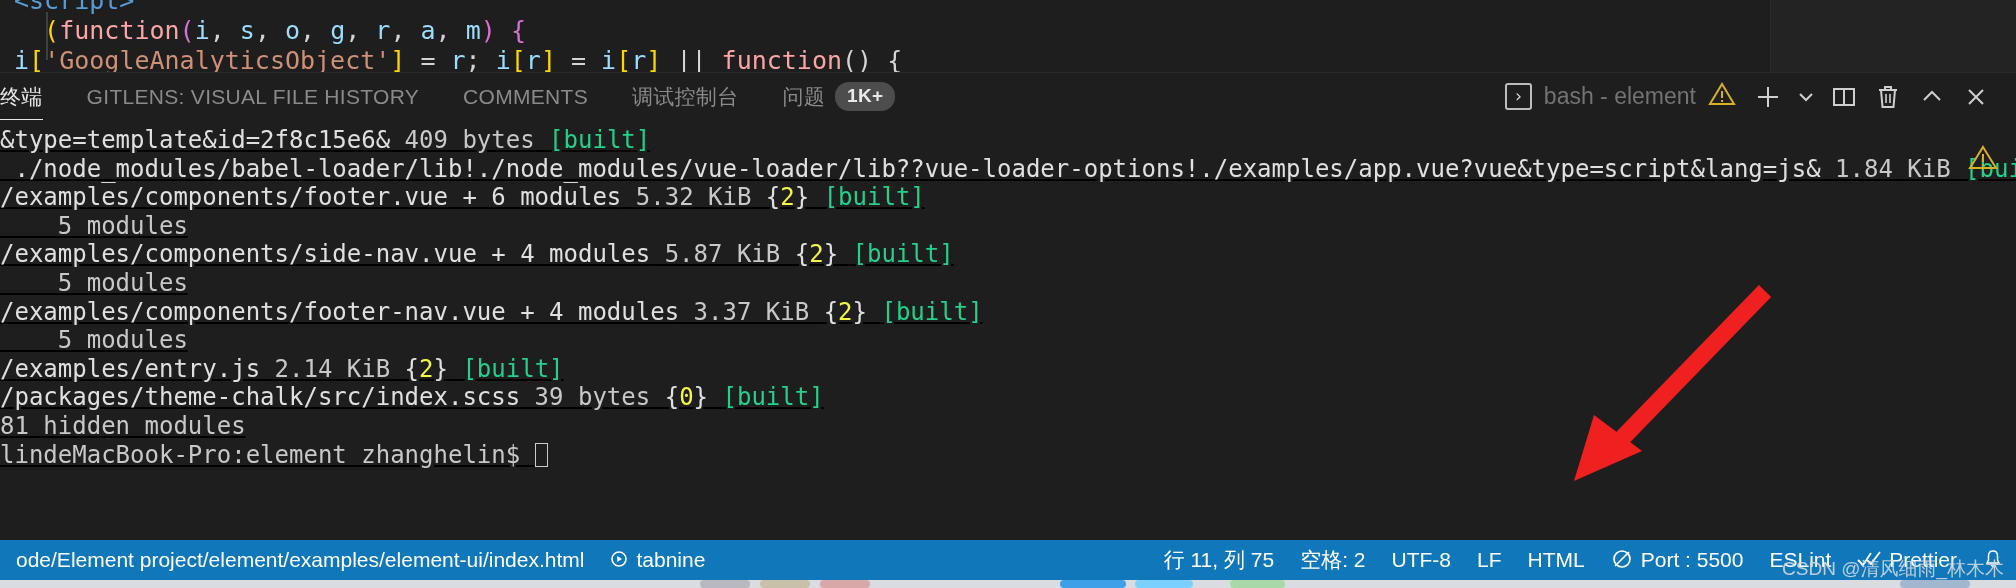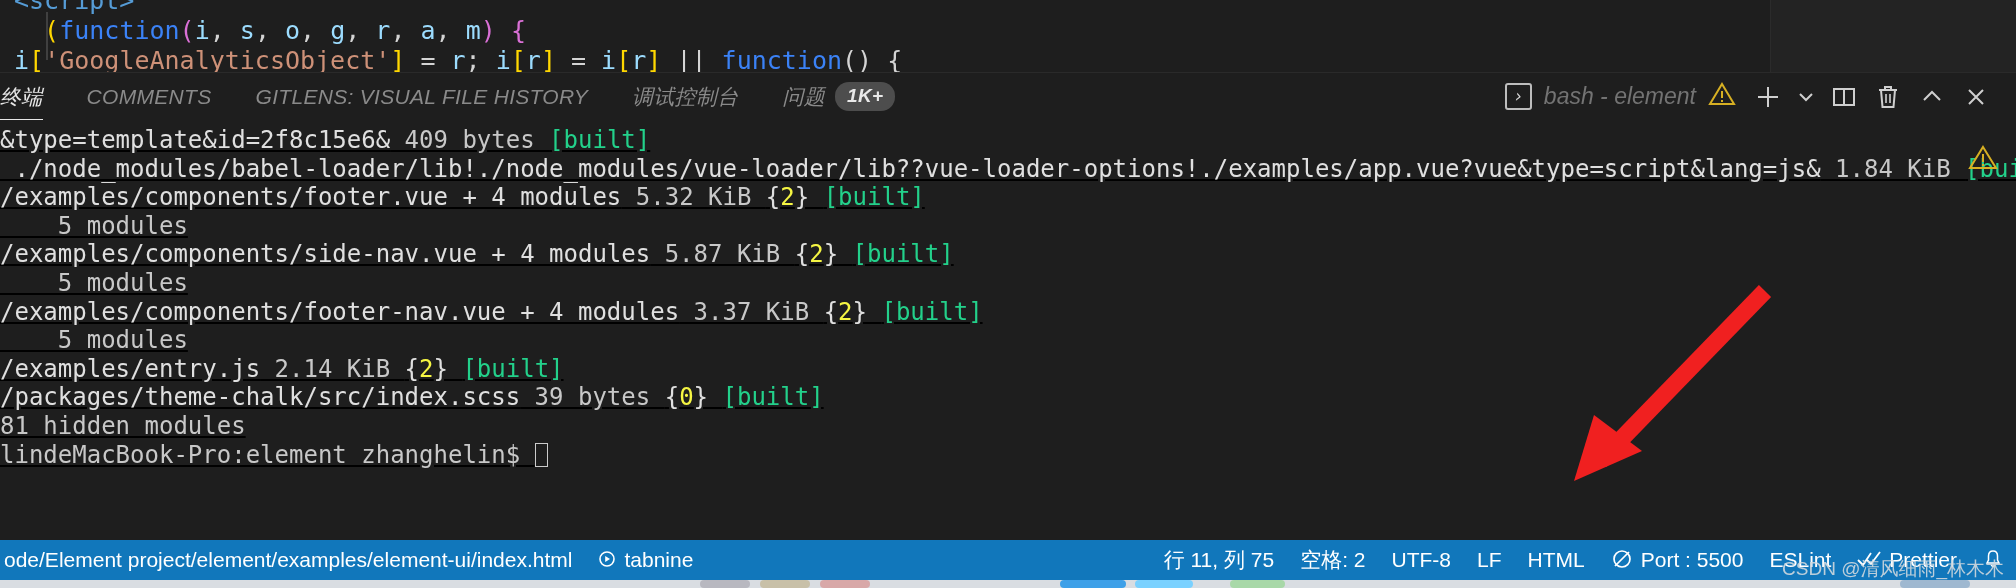--- a/index.html
+++ b/index.html
@@ -32,34 +32,33 @@
     color: #d4d4d4;
   }
   .code-line.l1 { position: absolute; left: 14px; top: -14px; }
   .code-line.l2 { position: absolute; left: 14px; top: 16px; }
   .code-line.l3 { position: absolute; left: 14px; top: 46px; }
   .indent-guide {
     position: absolute; left: 46px; top: 12px; width: 2px; height: 48px;
     background: #404040;
   }
   .tk-tag    { color: #569cd6; }
-  .tk-kw     { color: #3b82f6; }
+  .tk-kw     { color: #fca5a5; }
   .tk-param  { color: #9cdcfe; }
   .tk-yellow { color: #ffd700; }
   .tk-pink   { color: #da70d6; }
   .tk-str    { color: #ce9178; }
   .tk-plain  { color: #d4d4d4; }
 
   
   #panel-bar {
     position: absolute; left: 0; top: 72px; width: 2016px; height: 48px;
     background: #1e1e1e;
     display: flex; align-items: center;
     border-top: 1px solid #2a2a2a;
-    font-style: italic;
   }
   .panel-tabs { display: flex; align-items: center; height: 48px; }
   .panel-tab {
     position: relative;
     height: 48px;
     display: flex; align-items: center; gap: 10px;
     padding: 0 22px;
     color: #8a8a8a;
     font-size: 21px;
     letter-spacing: .3px;
@@ -145,21 +144,21 @@
     color: #ffffff;
     font-size: 21px;
     overflow: hidden;
   }
   .sb-item {
     display: flex; align-items: center; gap: 8px;
     height: 40px; padding: 0 13px;
     white-space: nowrap;
     cursor: pointer;
   }
-  .sb-item.first { padding-left: 4px; }
+  .sb-item.first { padding-left: 16px; }
   .sb-right { margin-left: auto; display: flex; align-items: center; }
   .sb-icon { font-size: 20px; line-height: 1; display: inline-block; }
 
   
   #red-arrow {
     position: absolute; left: 1560px; top: 283px;
     width: 230px; height: 200px;
     pointer-events: none;
   }
 
@@ -191,24 +190,24 @@
   </div>
   <div class="minimap"></div>
 </div>
 
 <div id="panel-bar">
   <div class="panel-tabs" id="panel-tabs">
       <div class="panel-tab active">
         <span>终端</span>
       </div>
       <div class="panel-tab">
+        <span>GITLENS: VISUAL FILE HISTORY</span>
+      </div>
+      <div class="panel-tab">
         <span>COMMENTS</span>
-      </div>
-      <div class="panel-tab">
-        <span>GITLENS: VISUAL FILE HISTORY</span>
       </div>
       <div class="panel-tab">
         <span>调试控制台</span>
       </div>
       <div class="panel-tab">
         <span>问题</span>
         <span class="tab-badge">1K+</span>
       </div>
     </div>
 
@@ -267,21 +266,21 @@
     <svg width="30" height="28" viewBox="0 0 30 28">
       <path d="M15 3 L28 24 L2 24 Z" stroke="#d7b023" stroke-width="2" fill="none"></path>
       <rect x="14" y="10" width="2" height="8" fill="#d7b023"></rect>
       <rect x="14" y="20" width="2" height="2" fill="#d7b023"></rect>
     </svg>
   </div>
   <div id="terminal-lines">
       <div class="term-line"><span class="t-white">&amp;type=template&amp;id=2f8c15e6&amp;</span><span class="t-dim"> 409 bytes </span><span class="t-green">[built]</span></div>
       <div class="term-line"><span class="t-white"> ./node_modules/babel-loader/lib!./node_modules/vue-loader/lib??vue-loader-options!./examples/app.vue?vue&amp;type=script&amp;lang=js&amp;</span><span class="t-dim"> 1.84 KiB </span><span class="t-green">[built</span></div>
       <div class="term-line"><span class="t-white"></span></div>
-      <div class="term-line"><span class="t-white">/examples/components/footer.vue + 4 modules</span><span class="t-dim"> 5.32 KiB </span><span class="t-white">{</span><span class="t-yellow">2</span><span class="t-white">} </span><span class="t-green">[built]</span></div>
+      <div class="term-line"><span class="t-white">/examples/components/footer.vue + 6 modules</span><span class="t-dim"> 5.32 KiB </span><span class="t-white">{</span><span class="t-yellow">2</span><span class="t-white">} </span><span class="t-green">[built]</span></div>
       <div class="term-line"><span class="t-dim">    5 modules</span></div>
       <div class="term-line"><span class="t-white">/examples/components/side-nav.vue + 4 modules</span><span class="t-dim"> 5.87 KiB </span><span class="t-white">{</span><span class="t-yellow">2</span><span class="t-white">} </span><span class="t-green">[built]</span></div>
       <div class="term-line"><span class="t-dim">    5 modules</span></div>
       <div class="term-line"><span class="t-white">/examples/components/footer-nav.vue + 4 modules</span><span class="t-dim"> 3.37 KiB </span><span class="t-white">{</span><span class="t-yellow">2</span><span class="t-white">} </span><span class="t-green">[built]</span></div>
       <div class="term-line"><span class="t-dim">    5 modules</span></div>
       <div class="term-line"><span class="t-white">/examples/entry.js</span><span class="t-dim"> 2.14 KiB </span><span class="t-white">{</span><span class="t-yellow">2</span><span class="t-white">} </span><span class="t-green">[built]</span></div>
       <div class="term-line"><span class="t-white">/packages/theme-chalk/src/index.scss</span><span class="t-dim"> 39 bytes </span><span class="t-white">{</span><span class="t-yellow">0</span><span class="t-white">} </span><span class="t-green">[built]</span></div>
       <div class="term-line"><span class="t-dim">81 hidden modules</span></div>
       <div class="term-line"><span class="t-dim">lindeMacBook-Pro:element zhanghelin$ </span><span class="cursor-block"></span></div>
     </div>

